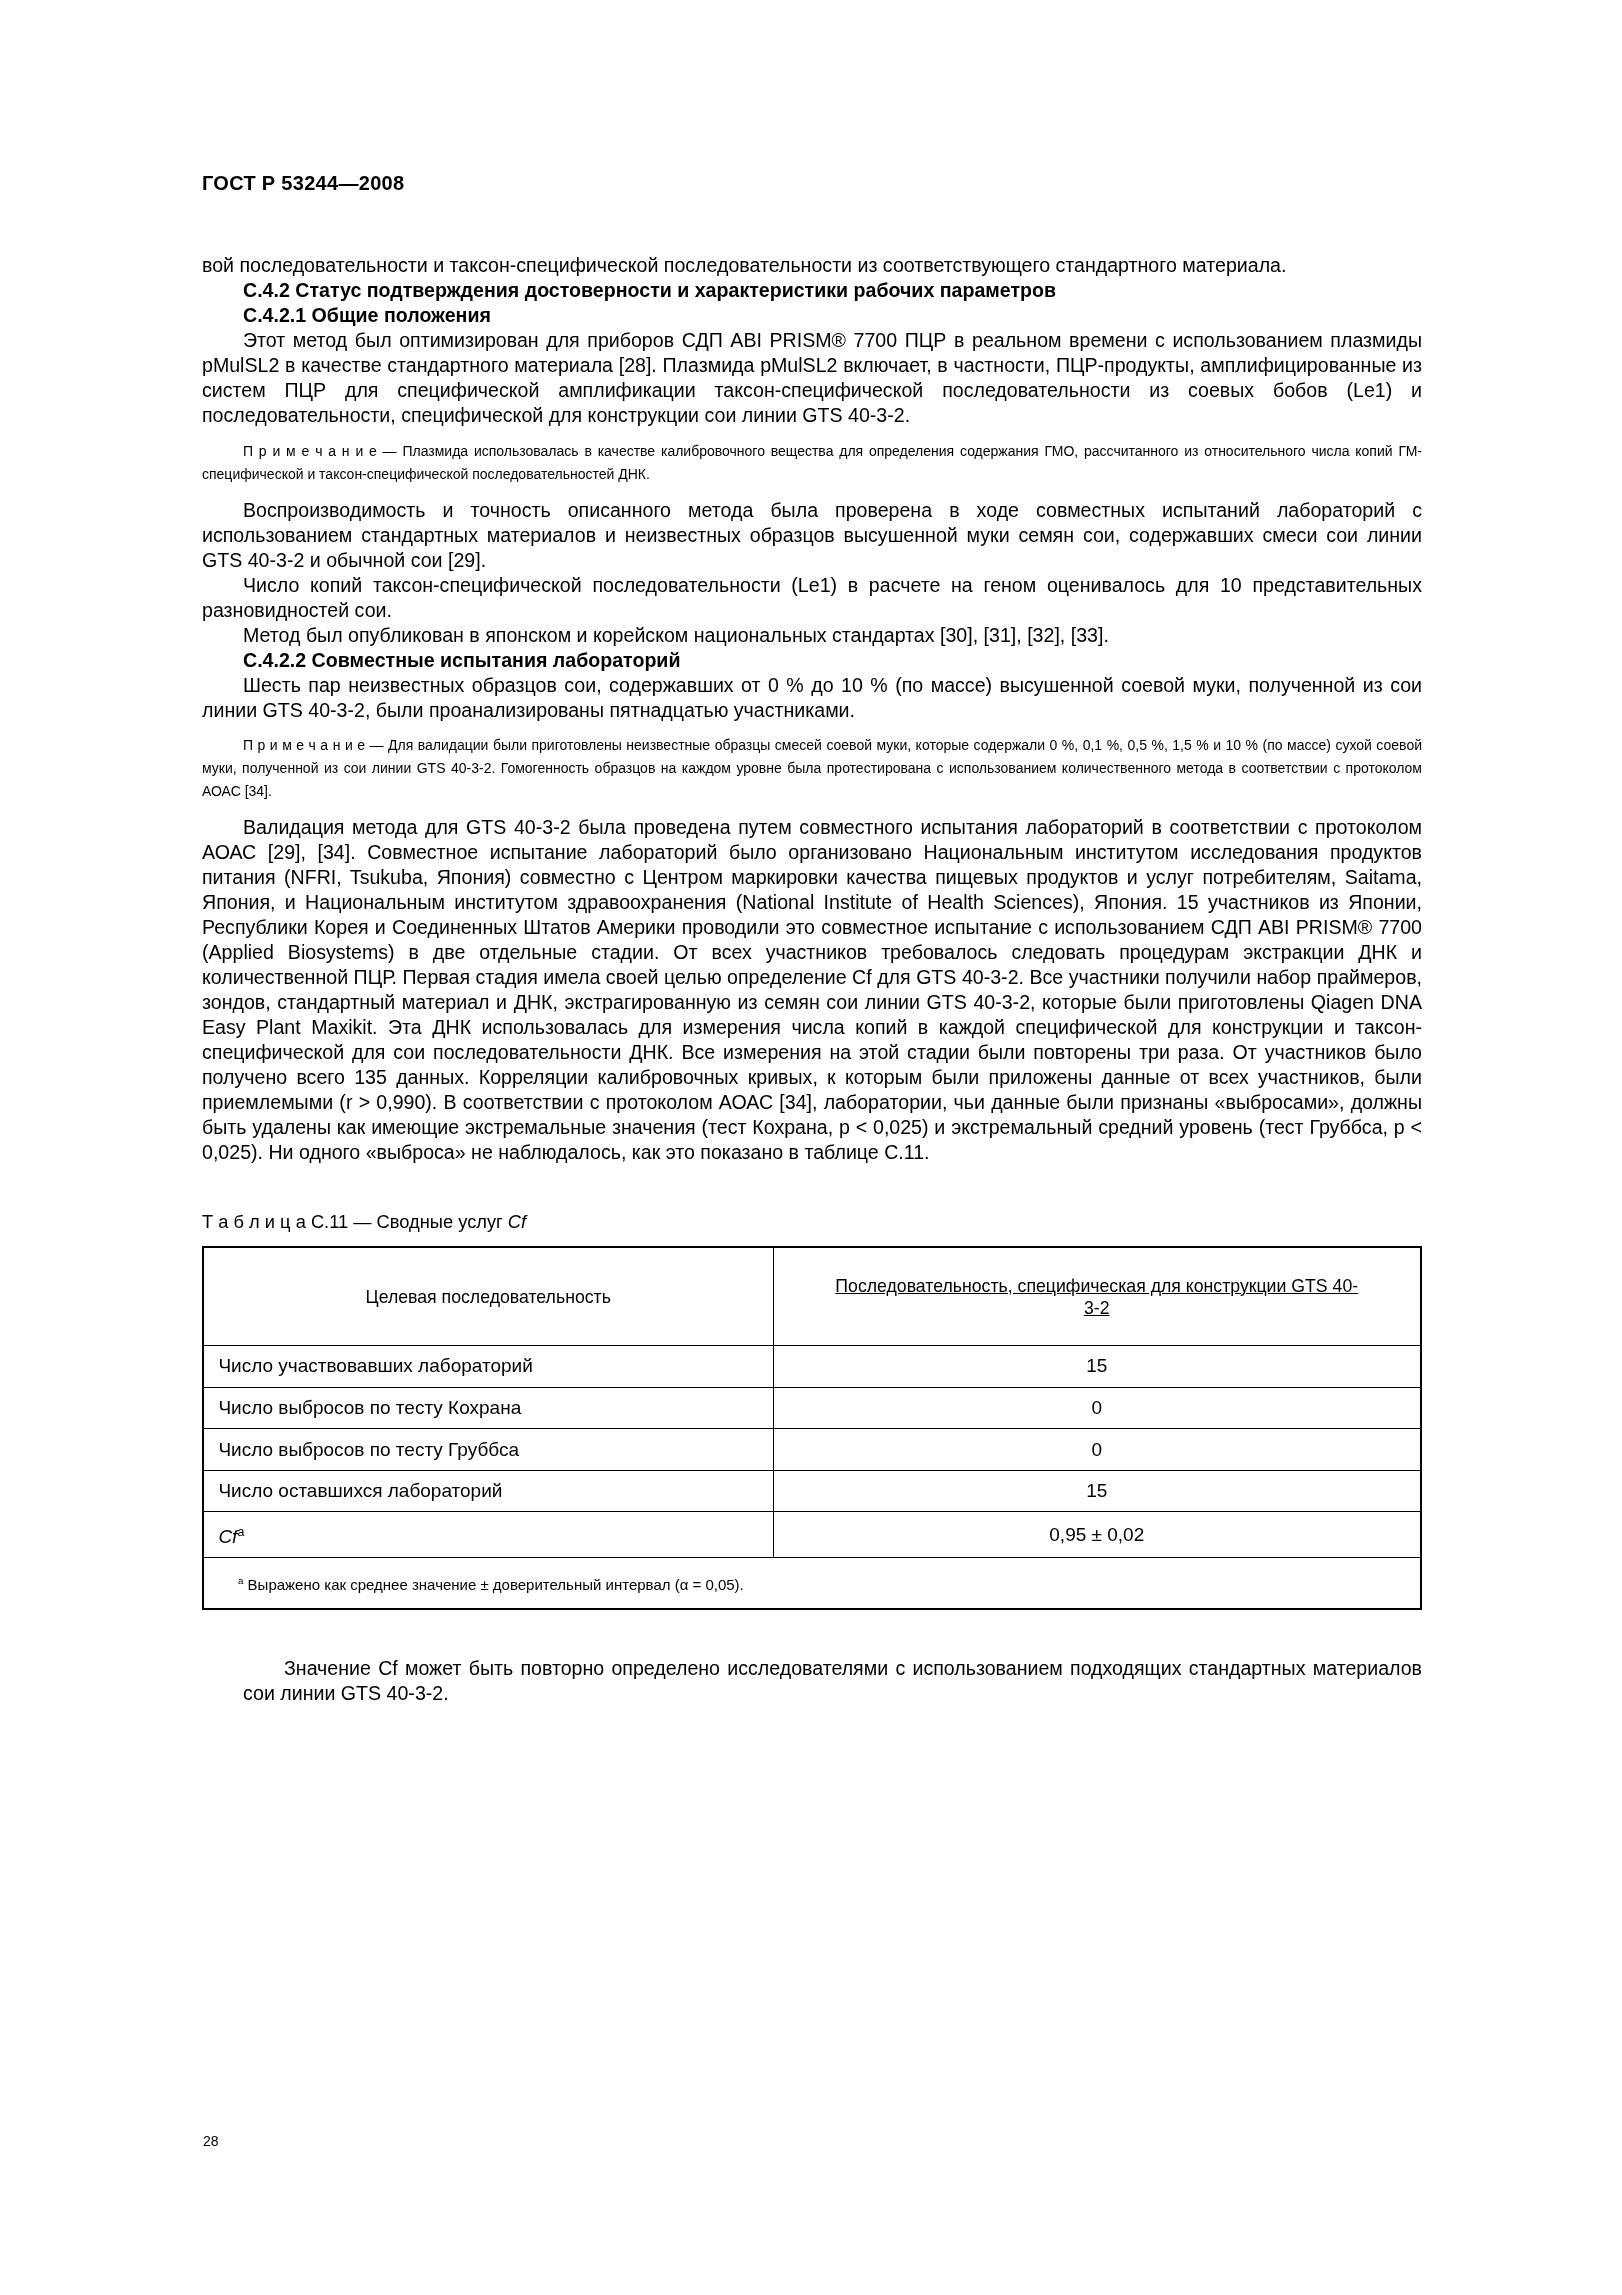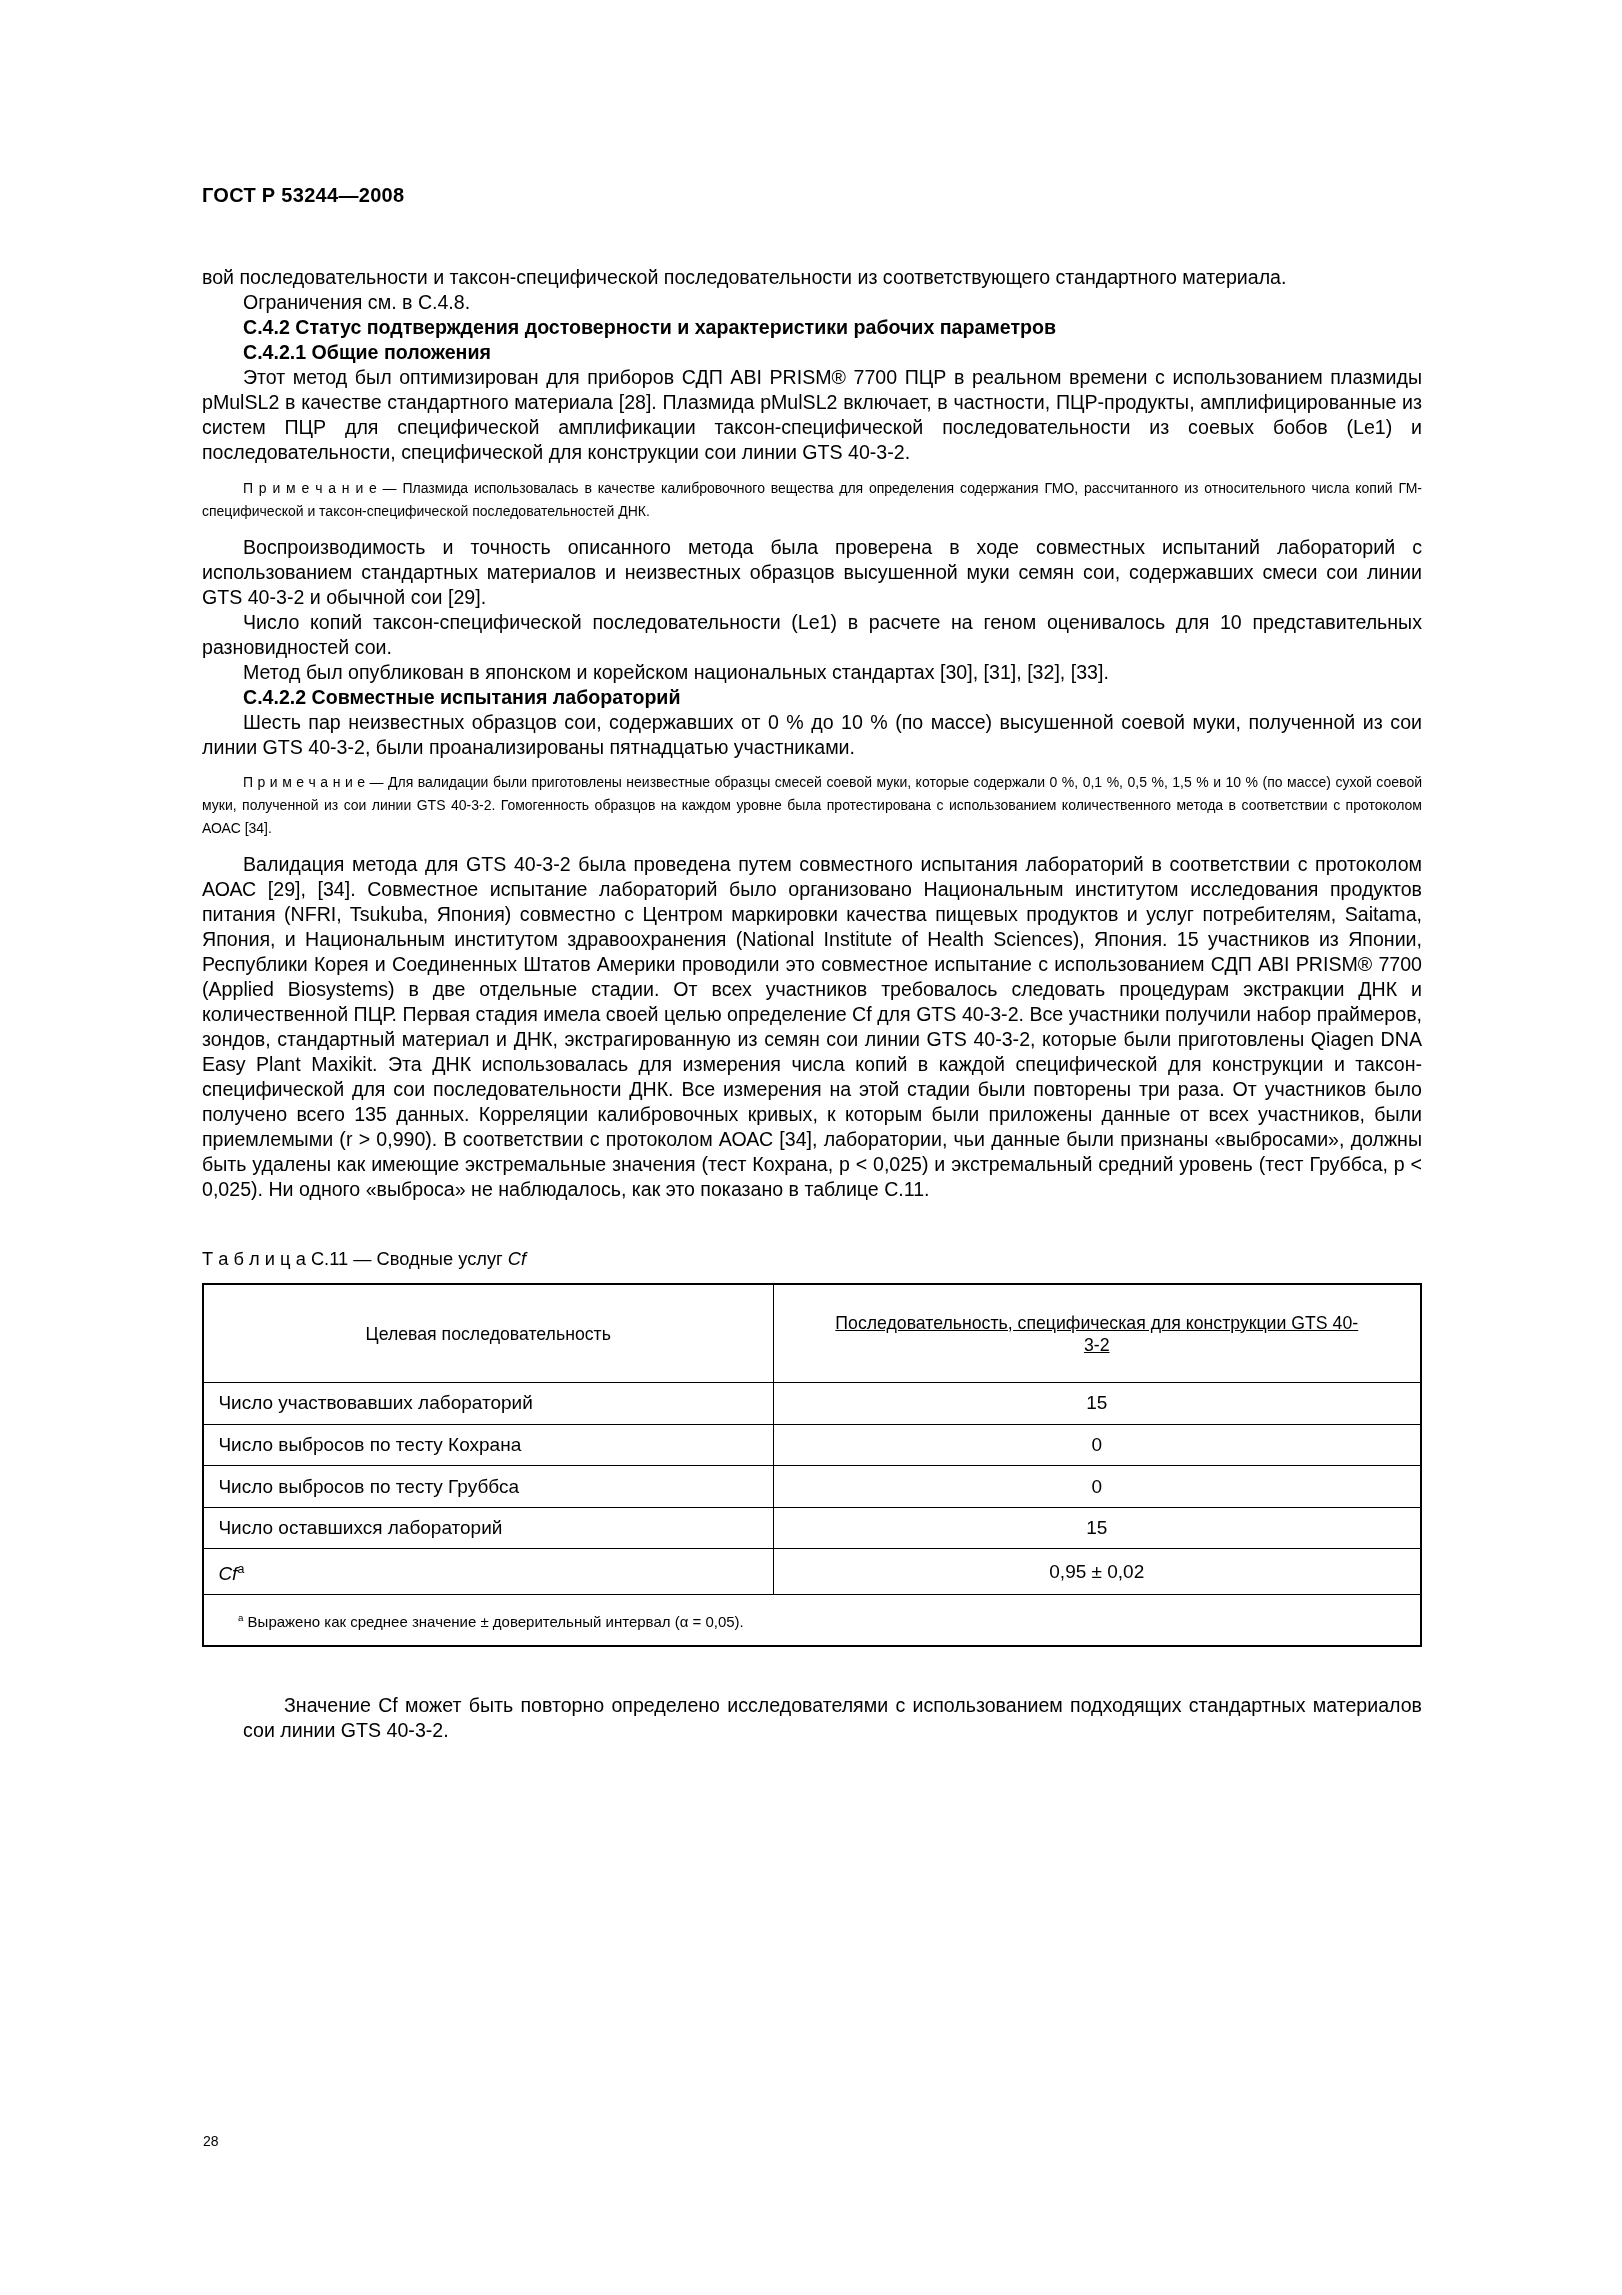--- a/index.html
+++ b/index.html
@@ -3,21 +3,21 @@
 <meta charset="utf-8">
 <style>
   * { box-sizing: border-box; }
   html, body { margin: 0; padding: 0; background: #ffffff; }
   .page {
     width: 1623px; height: 2295px; position: relative;
     background: #ffffff; color: #000;
     font-family: "Liberation Sans", "DejaVu Sans", sans-serif;
   }
   .content { position: absolute; left: 202px; top: 168px; width: 1220px; }
-  .doc-header { font-size: 20px; font-weight: bold; letter-spacing: 0.3px; margin: 16px 0 58px 0; }
+  .doc-header { font-size: 20px; font-weight: bold; letter-spacing: 0.3px; margin: 4px 0 58px 0; }
   p { margin: 0; }
   .body { font-size: 19.6px; line-height: 25px; text-align: justify; }
   .indent { text-indent: 41px; }
   .bold { font-weight: bold; }
   .note { font-size: 14px; line-height: 23px; text-align: justify; text-indent: 41px; margin: 11.8px 0; }
   .table-block { margin-top: 46px; }
   .table-caption { font-size: 18.3px; margin: 0 0 13px 0; }
   .table-caption i { font-style: italic; }
   table { width: 100%; border-collapse: collapse; border: 2.6px solid #000; table-layout: fixed; }
   th, td { border: 1.3px solid #000; font-weight: normal; }
@@ -35,21 +35,20 @@
 </style>
 </head>
 <body>
 
 <div class="page">
   <div class="content">
 
     <div class="doc-header">ГОСТ Р 53244—2008</div>
 
     <p class="body">вой последовательности и таксон-специфической последовательности из соответствующего стандартного материала.</p>
-    <p class="body indent">Ограничения см. в С.4.8.</p>
     <p class="body indent bold">С.4.2  Статус подтверждения достоверности и характеристики рабочих параметров</p>
     <p class="body indent bold">С.4.2.1  Общие положения</p>
     <p class="body indent">Этот метод был оптимизирован для приборов СДП ABI PRISM® 7700 ПЦР в реальном времени с использованием плазмиды pMulSL2 в качестве стандартного материала [28]. Плазмида pMulSL2 включает, в частности, ПЦР-продукты, амплифицированные из систем ПЦР для специфической амплификации таксон-специфической последовательности из соевых бобов (Le1) и последовательности, специфической для конструкции сои линии GTS 40-3-2.</p>
     <p class="note">П р и м е ч а н и е — Плазмида использовалась в качестве калибровочного вещества для определения содержания ГМО, рассчитанного из относительного числа копий ГМ-специфической и таксон-специфической последовательностей ДНК.</p>
     <p class="body indent">Воспроизводимость и точность описанного метода была проверена в ходе совместных испытаний лабораторий с использованием стандартных материалов и неизвестных образцов высушенной муки семян сои, содержавших смеси сои линии GTS 40-3-2 и обычной сои [29].</p>
     <p class="body indent">Число копий таксон-специфической последовательности (Le1) в расчете на геном оценивалось для 10 представительных разновидностей сои.</p>
     <p class="body indent">Метод был опубликован в японском и корейском национальных стандартах [30], [31], [32], [33].</p>
     <p class="body indent bold">С.4.2.2  Совместные испытания лабораторий</p>
     <p class="body indent">Шесть пар неизвестных образцов сои, содержавших от 0 % до 10 % (по массе) высушенной соевой муки, полученной из сои линии GTS 40-3-2, были проанализированы пятнадцатью участниками.</p>
     <p class="note">П р и м е ч а н и е — Для валидации были приготовлены неизвестные образцы смесей соевой муки, которые содержали 0 %, 0,1 %, 0,5 %,  1,5 % и 10 % (по массе) сухой соевой муки, полученной из сои линии GTS 40-3-2. Гомогенность образцов на каждом уровне была протестирована с использованием количественного метода в соответствии с протоколом АОАС [34].</p>

